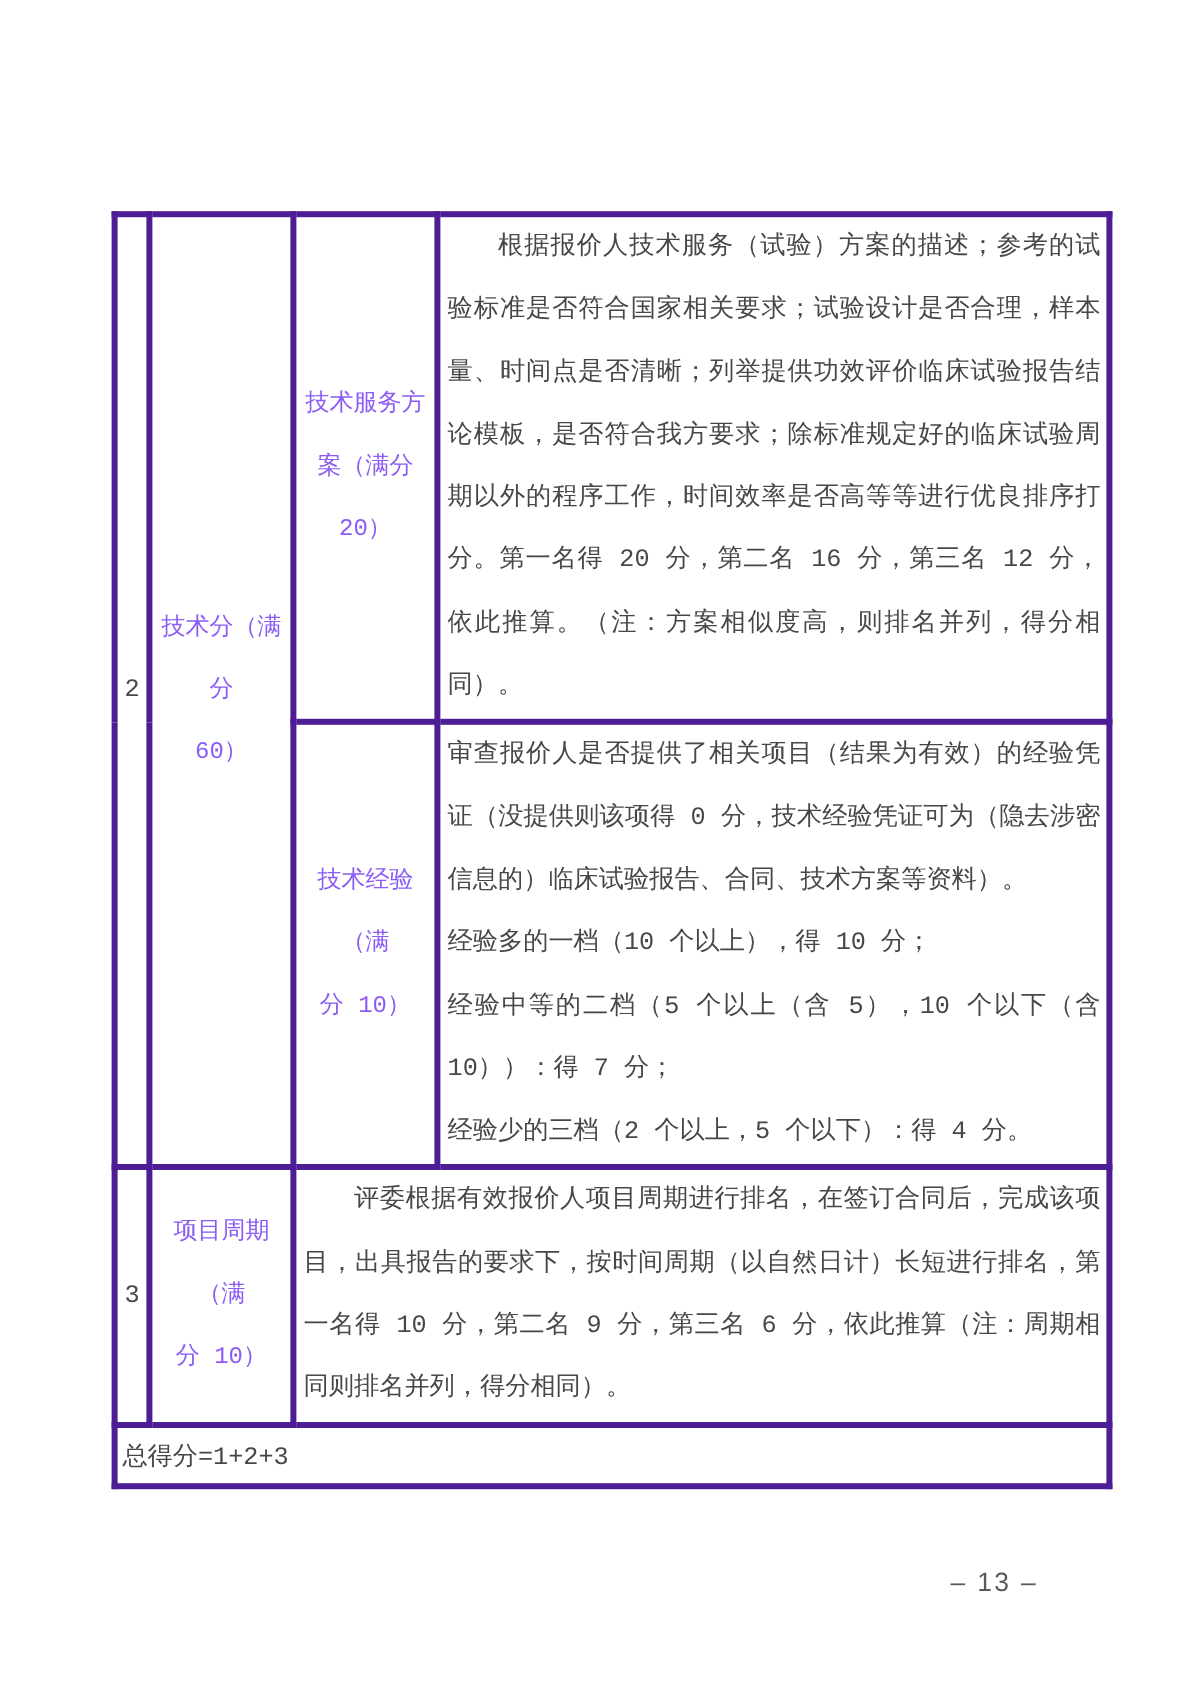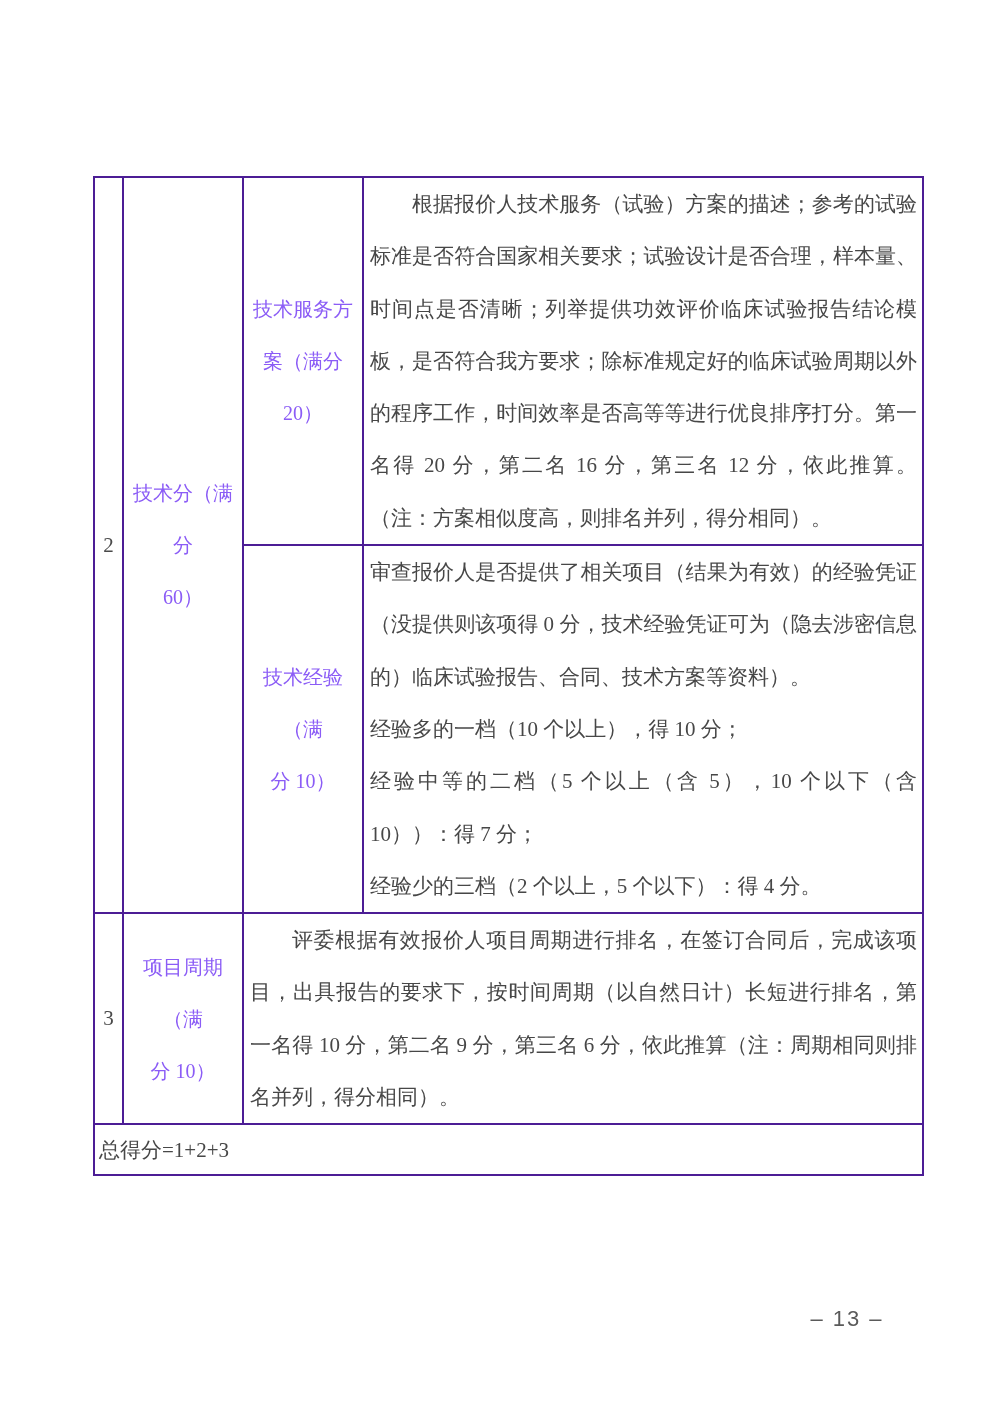--- a/index.html
+++ b/index.html
@@ -17,22 +17,23 @@
   table.eval {
     position: absolute;
     left: 93px;
     top: 176px;
     width: 829px;
     border-collapse: collapse;
     table-layout: fixed;
     border: 2px solid #3c3c3c;
   }
   table.eval td {
-    border: 2px solid #4c1d95;
+    border: 5px solid #4c1d95;
     overflow: hidden;
+    font-family: Liberation Mono, monospace;
   }
   tr.major td { border-top-width: 2px; }
 
   td.idx {
     text-align: center;
     vertical-align: middle;
     font-size: 21px;
     color: #4a4a4a;
   }
   td.cat, td.sub {
@@ -63,21 +64,20 @@
     font-size: 21px;
     vertical-align: middle;
     padding-left: 4px;
     color: #474747;
   }
   .pageno {
     position: absolute;
     left: 792px;
     top: 1306px;
     width: 110px;
-    text-align: center;
     font-size: 22px;
     letter-spacing: 2px;
     color: #5a5a5a;
     font-family: "Liberation Sans", "DejaVu Sans", sans-serif;
   }
 </style>
 </head>
 <body>
 
 <table class="eval">

